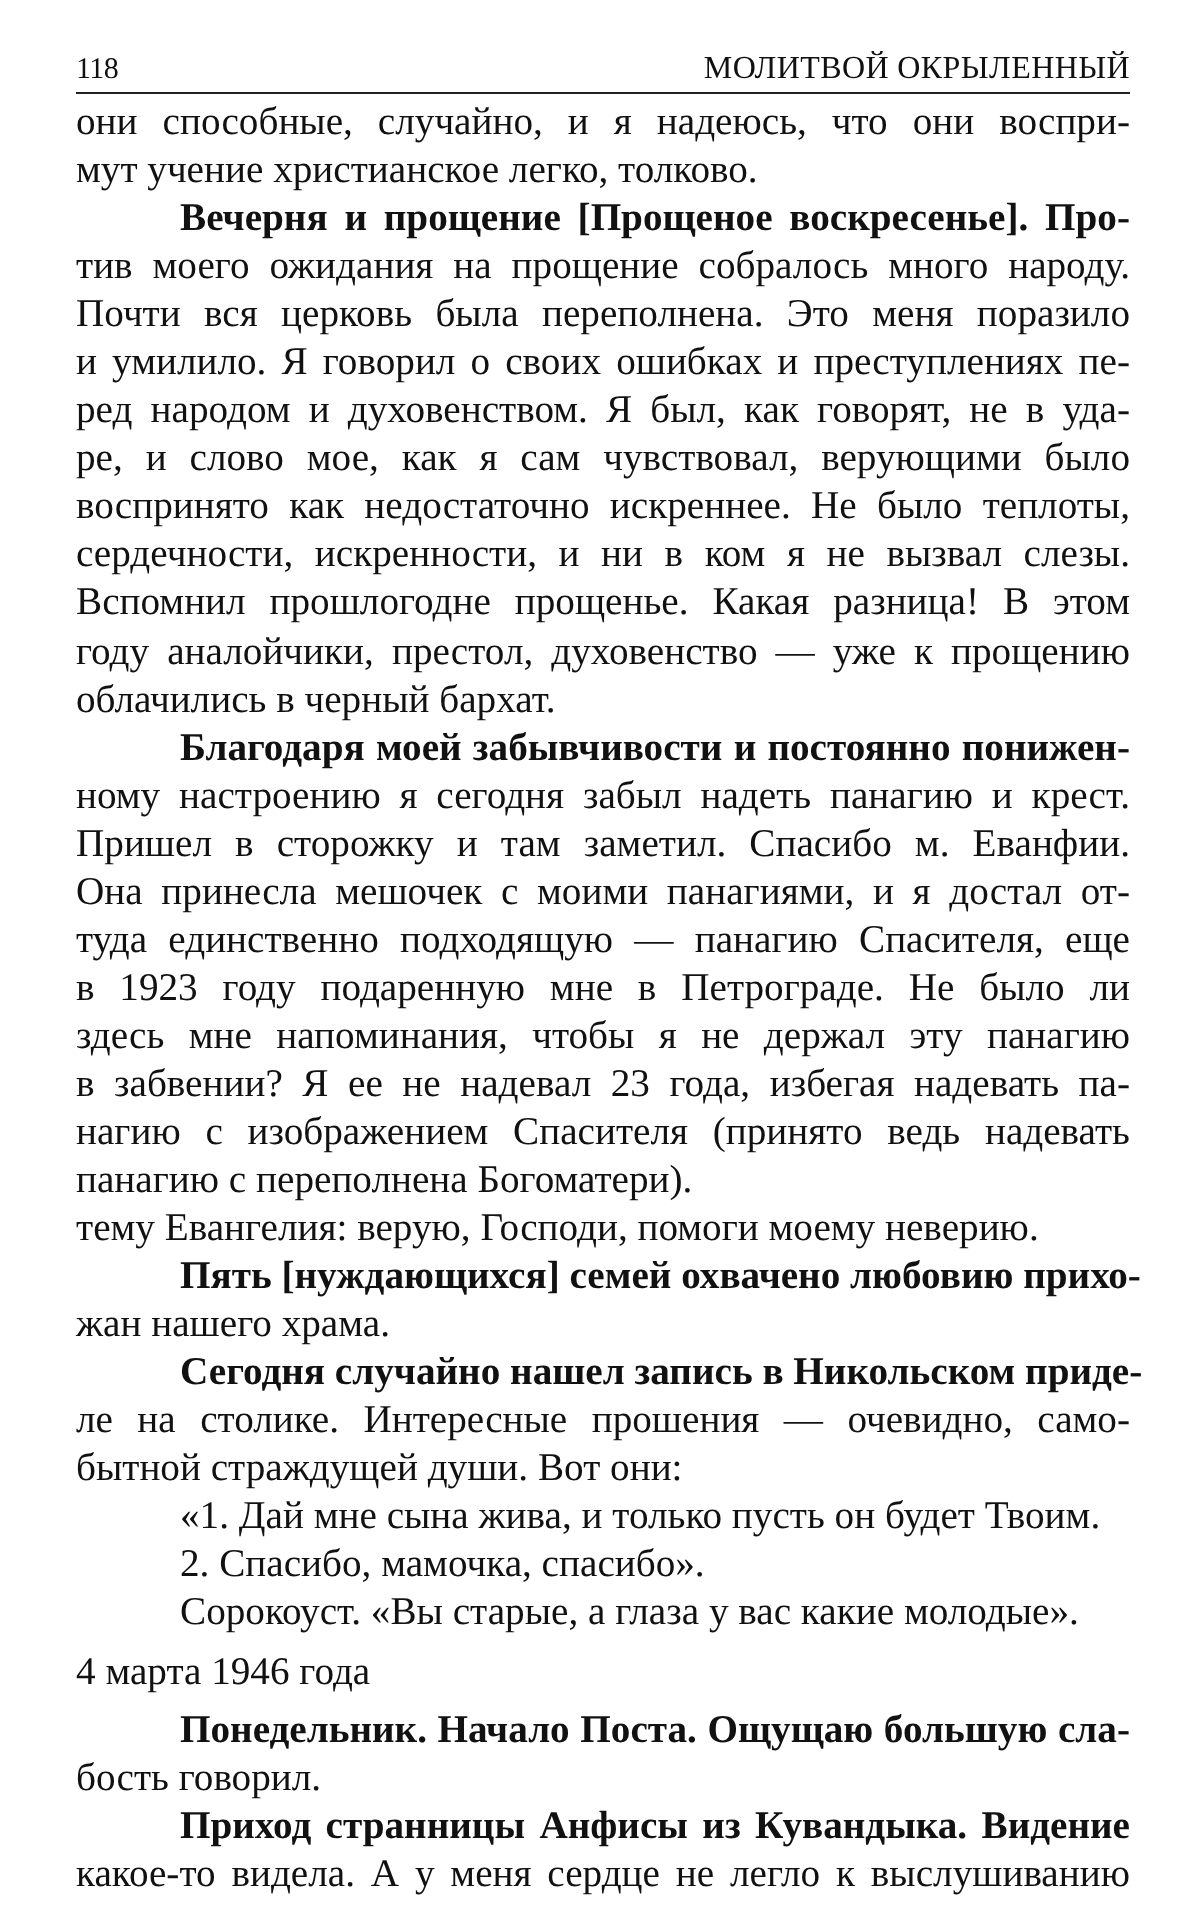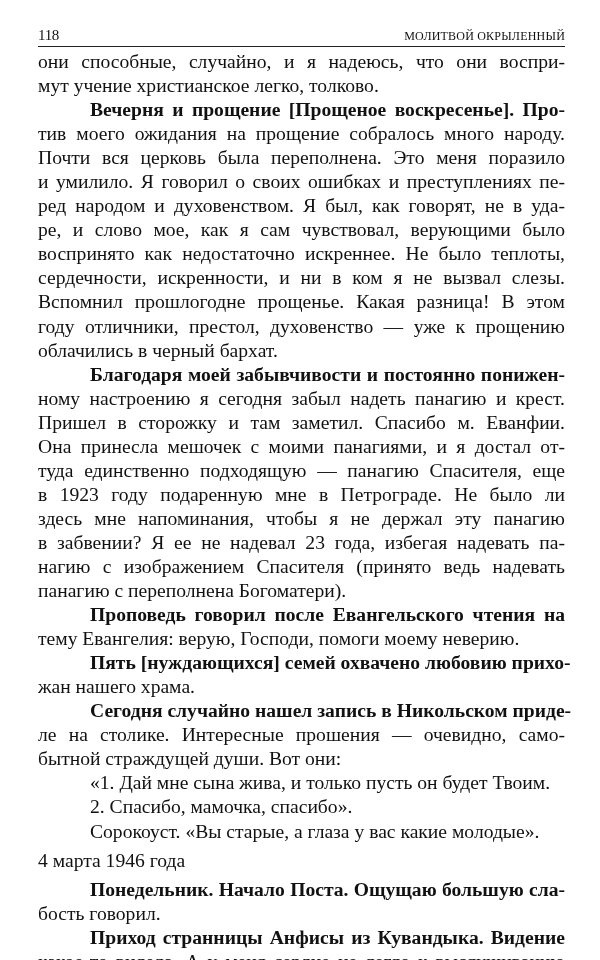--- a/index.html
+++ b/index.html
@@ -1,21 +1,21 @@
 <!DOCTYPE html>
 <html><head>
 <meta charset="utf-8">
 <style>
   html, body { margin: 0; padding: 0; background: #ffffff; }
   body { width: 600px; height: 960px; overflow: hidden; position: relative; color: #111; }
   .page { position: absolute; left: 38px; top: 22px; width: 527px; }
   .running-head { display: flex; justify-content: space-between; align-items: flex-end; height: 22px;
     font-family: "Liberation Serif", serif; border-bottom: 1.5px solid #222; padding-bottom: 2px; }
   .page-number { font-size: 15px; letter-spacing: -0.3px; }
-  .book-title { font-size: 12px; letter-spacing: 0.2px; }
+  .book-title { font-size: 16px; letter-spacing: 0.2px; }
   .body { margin-top: 3px; font-family: "Liberation Serif", serif; font-size: 19.6px; line-height: 24.05px;
     text-align: justify; text-align-last: auto; }
   .line { display: block; white-space: nowrap; text-align: justify; text-align-last: justify; height: 24.05px; }
   .line.last { text-align-last: left; }
   .indent { padding-left: 52px; font-weight: bold; }
   .quote { padding-left: 52px; }
   .date-line { margin-top: 5px; }
   .gap { height: 5px; }
 </style>
 </head>
@@ -34,37 +34,36 @@
       <div>
         <span class="line indent">Вечерня и прощение [Прощеное воскресенье]. Про-</span>
         <span class="line">тив моего ожидания на прощение собралось много народу.</span>
         <span class="line">Почти вся церковь была переполнена. Это меня поразило</span>
         <span class="line">и умилило. Я говорил о своих ошибках и преступлениях пе-</span>
         <span class="line">ред народом и духовенством. Я был, как говорят, не в уда-</span>
         <span class="line">ре, и слово мое, как я сам чувствовал, верующими было</span>
         <span class="line">воспринято как недостаточно искреннее. Не было теплоты,</span>
         <span class="line">сердечности, искренности, и ни в ком я не вызвал слезы.</span>
         <span class="line">Вспомнил прошлогодне прощенье. Какая разница! В этом</span>
-        <span class="line">году отличники, престол, духовенство — уже к прощению</span>
+        <span class="line">году аналойчики, престол, духовенство — уже к прощению</span>
         <span class="line last">облачились в черный бархат.</span>
       </div>
       <div>
         <span class="line indent">Благодаря моей забывчивости и постоянно понижен-</span>
         <span class="line">ному настроению я сегодня забыл надеть панагию и крест.</span>
         <span class="line">Пришел в сторожку и там заметил. Спасибо м. Еванфии.</span>
         <span class="line">Она принесла мешочек с моими панагиями, и я достал от-</span>
         <span class="line">туда единственно подходящую — панагию Спасителя, еще</span>
         <span class="line">в 1923 году подаренную мне в Петрограде. Не было ли</span>
         <span class="line">здесь мне напоминания, чтобы я не держал эту панагию</span>
         <span class="line">в забвении? Я ее не надевал 23 года, избегая надевать па-</span>
         <span class="line">нагию с изображением Спасителя (принято ведь надевать</span>
         <span class="line last">панагию с переполнена Богоматери).</span>
       </div>
       <div>
-        <span class="line indent">Проповедь говорил после Евангельского чтения на</span>
         <span class="line last">тему Евангелия: верую, Господи, помоги моему неверию.</span>
       </div>
       <div>
         <span class="line indent">Пять [нуждающихся] семей охвачено любовию прихо-</span>
         <span class="line last">жан нашего храма.</span>
       </div>
       <div>
         <span class="line indent">Сегодня случайно нашел запись в Никольском приде-</span>
         <span class="line">ле на столике. Интересные прошения — очевидно, само-</span>
         <span class="line last">бытной страждущей души. Вот они:</span>

